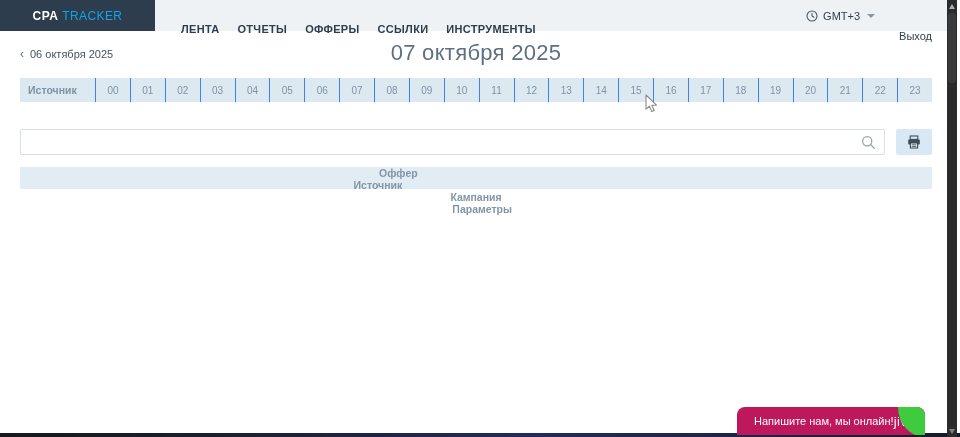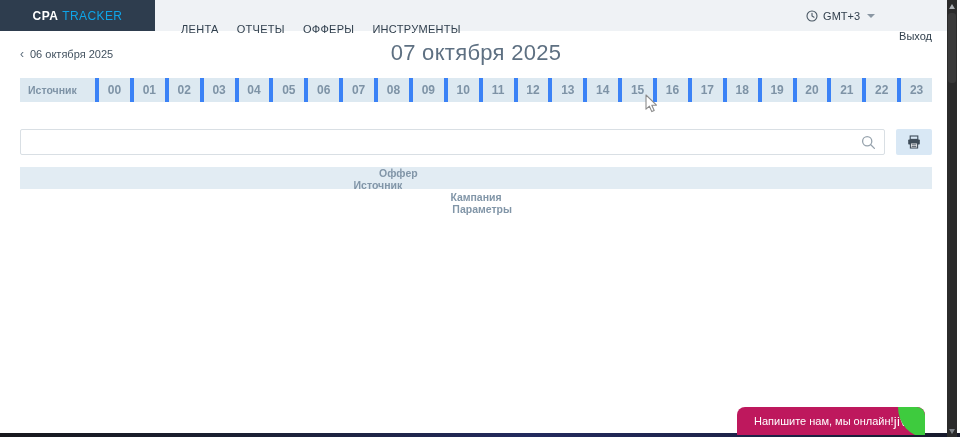--- a/index.html
+++ b/index.html
@@ -17,21 +17,21 @@
   }
   .brand {
     width:155px; background:#2e3d4e; color:#fff;
     display:flex; align-items:center; justify-content:center;
     font-size:12px; letter-spacing:.4px;
   }
   .brand b { font-weight:700; margin-right:4px; }
   .brand span.rest { font-weight:400; color:#0ea5e9; }
   .menu { display:flex; align-items:center; margin-left:17px; }
   .menu-item {
-    font-size:11px; font-weight:400; color:#2f3e4c;
+    font-size:11px; font-weight:700; color:#2f3e4c;
     padding:0 9px; letter-spacing:.3px; cursor:pointer; line-height:31px;margin-top:27px;
   }
   .nav-right {
     margin-left:auto; display:flex; align-items:center; gap:6px;
     padding-right:20px; font-size:11px; color:#33414e;
   }
   .tz-group { display:flex; align-items:center; gap:5px; cursor:pointer; }
   .chevron-down {
     width:0; height:0; border-left:4px solid transparent; border-right:4px solid transparent;
     border-top:4px solid #8a97a3; margin-left:2px;
@@ -54,22 +54,22 @@
   .hours-row {
     position:absolute; top:78px; left:20px; width:912px; height:24px;
     background:#dde9f1; display:flex; align-items:stretch;
   }
   .hours-source {
     width:75px; display:flex; align-items:center; padding-left:8px;
     font-size:10.5px; font-weight:600; color:#7e93a6;
   }
   .hour-cell {
     flex:1; display:flex; align-items:center; justify-content:center;
-    font-size:12px; font-weight:700; color:#7e93a6;
-    border-left:4px solid #3b82f6; cursor:pointer;
+    font-size:10px; font-weight:400; color:#7e93a6;
+    border-left:1px solid #3b82f6; cursor:pointer;
   }
 
   
   .search-row { position:absolute; top:129px; left:20px; width:912px; height:26px; }
   .search-box {
     position:absolute; left:0; top:0; width:865px; height:26px;
     border:1px solid #d9dfe4; border-radius:2px; background:#fff;
   }
   .search-box input {
     width:100%; height:100%; border:none; outline:none; background:transparent;
@@ -147,20 +147,21 @@
 
   <div class="navbar">
     <div class="brand">
       <b>CPA</b>
       <span class="rest">TRACKER</span>
     </div>
     <div class="menu">
       <div class="menu-item">ЛЕНТА</div>
       <div class="menu-item">ОТЧЕТЫ</div>
       <div class="menu-item">ОФФЕРЫ</div>
+      <div class="menu-item">ССЫЛКИ</div>
       <div class="menu-item">ИНСТРУМЕНТЫ</div>
     </div>
     <div class="nav-right">
       <div class="tz-group">
         <span style="display:flex">
           <svg width="12" height="12" viewBox="0 0 12 12">
             <circle cx="6" cy="6" r="5" fill="none" stroke="#4a5864" stroke-width="1.1"></circle>
             <path d="M6 3.2 V6 L8 7.2" fill="none" stroke="#4a5864" stroke-width="1.1" stroke-linecap="round"></path>
           </svg>
         </span>

